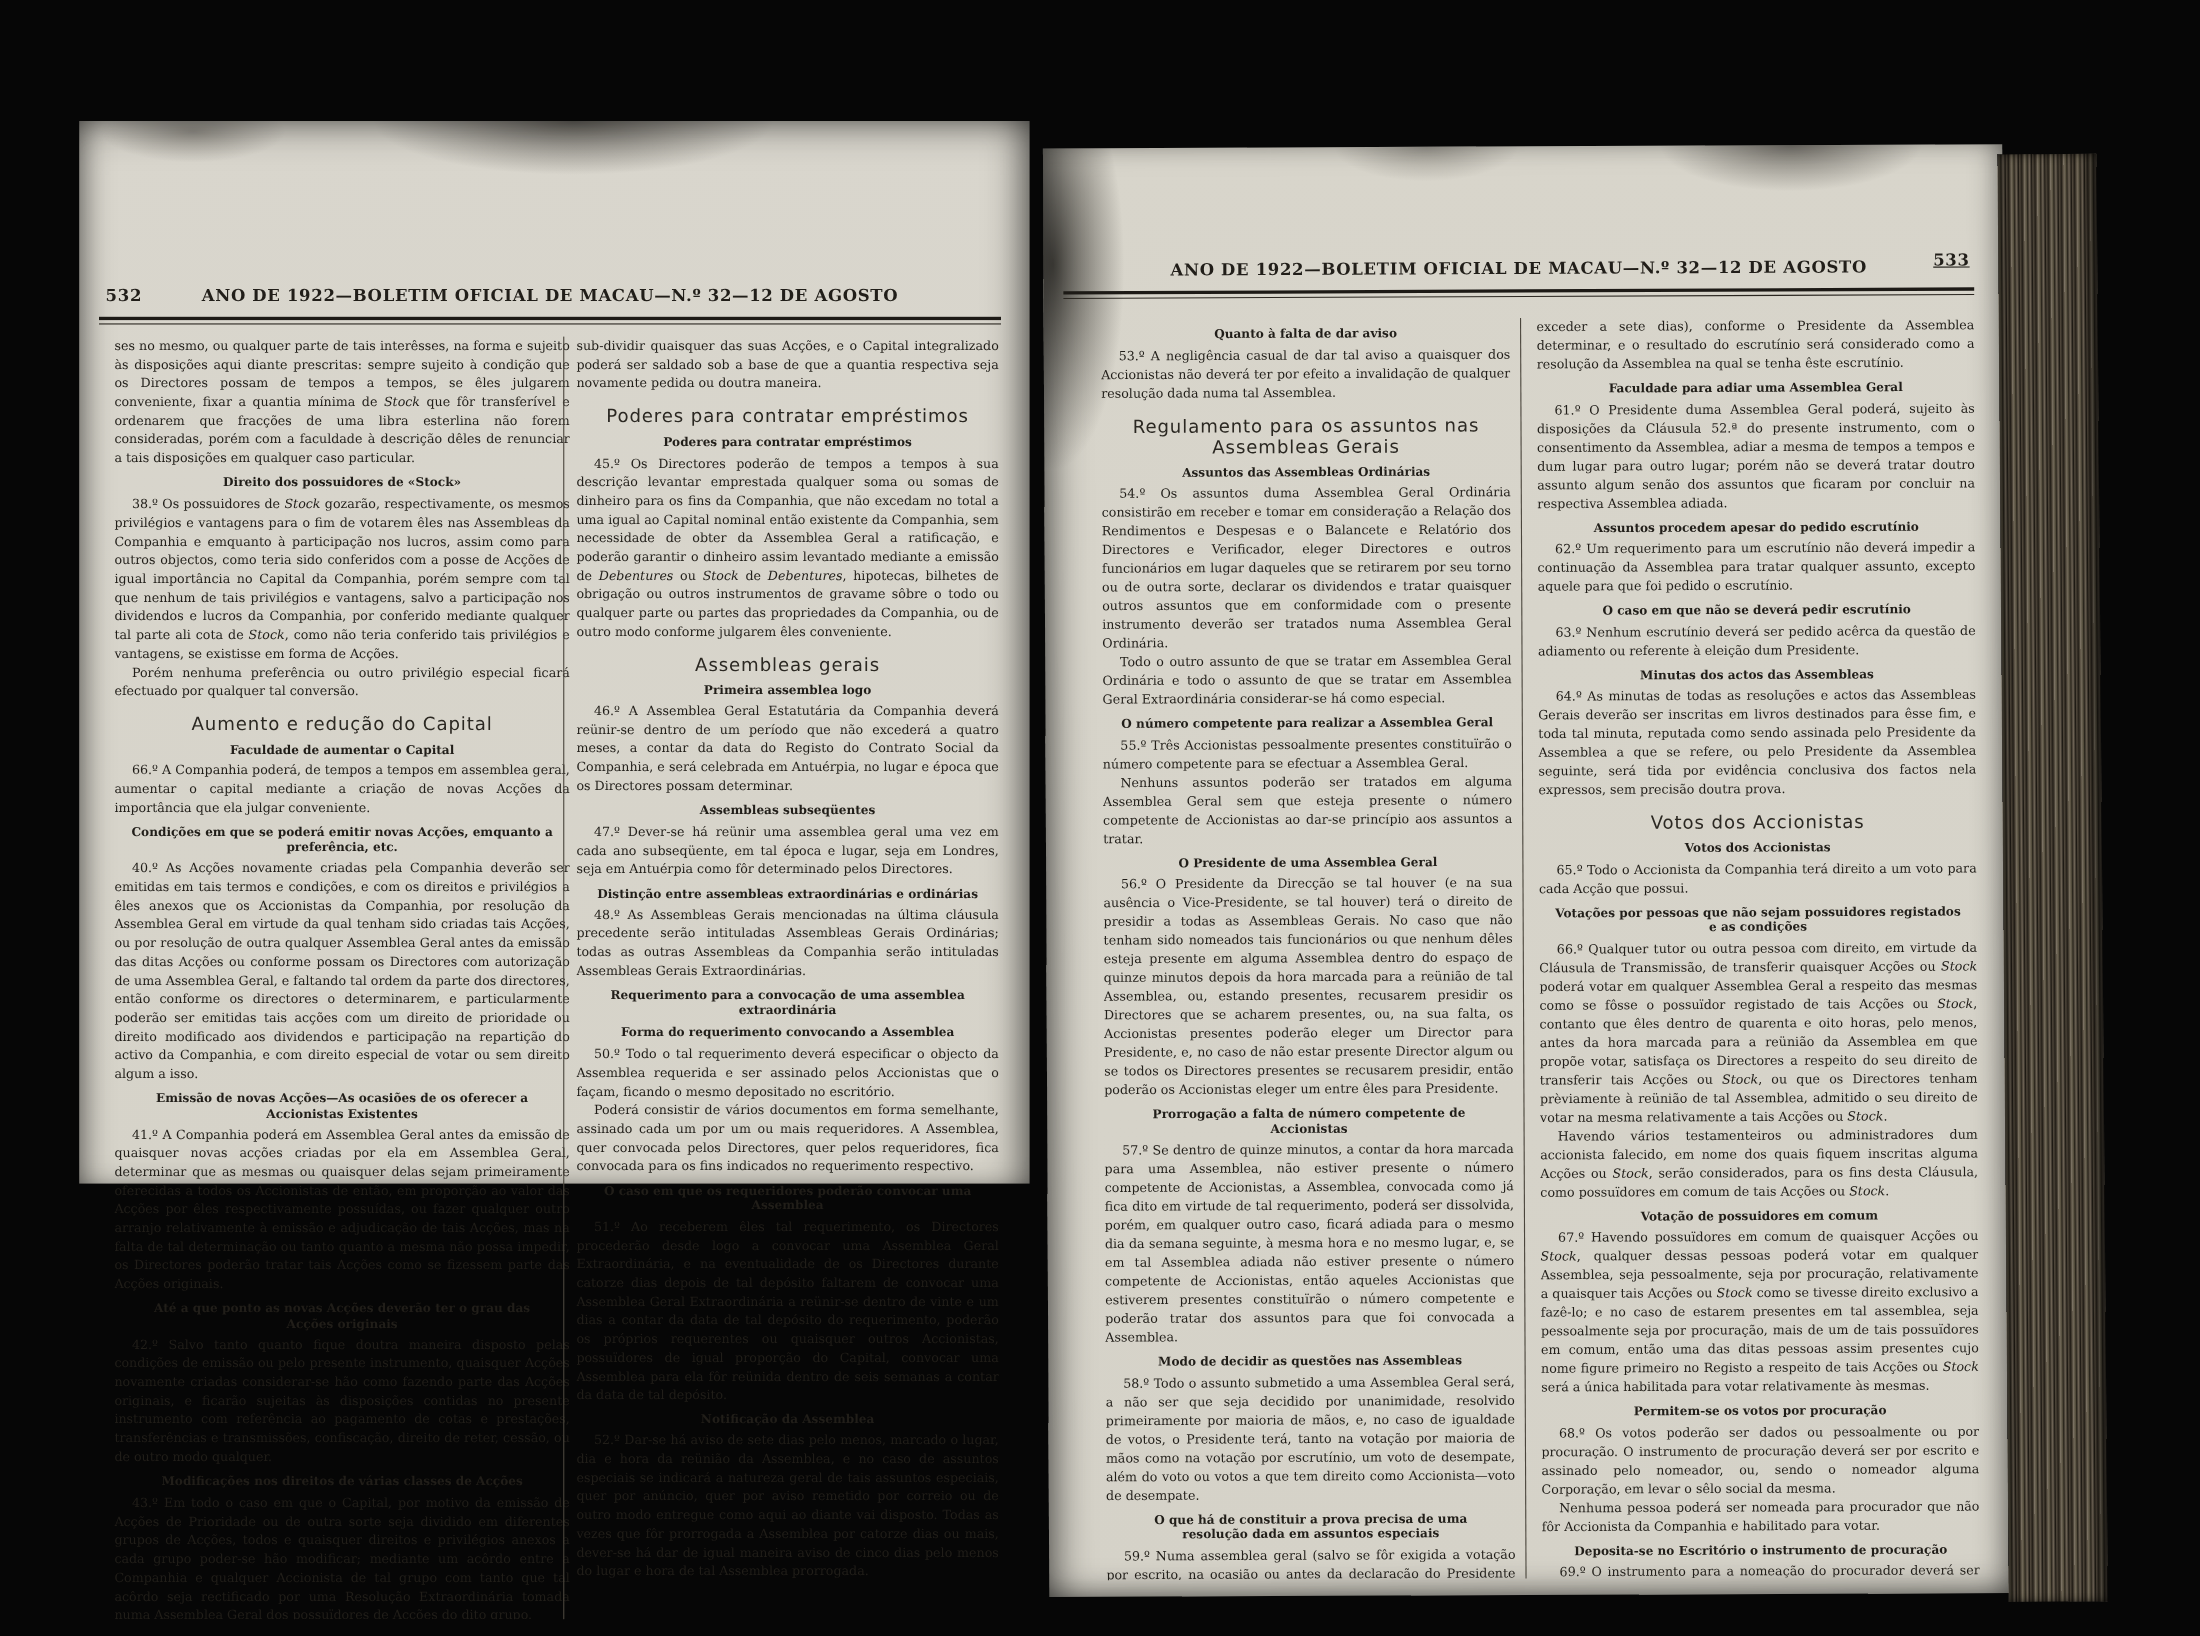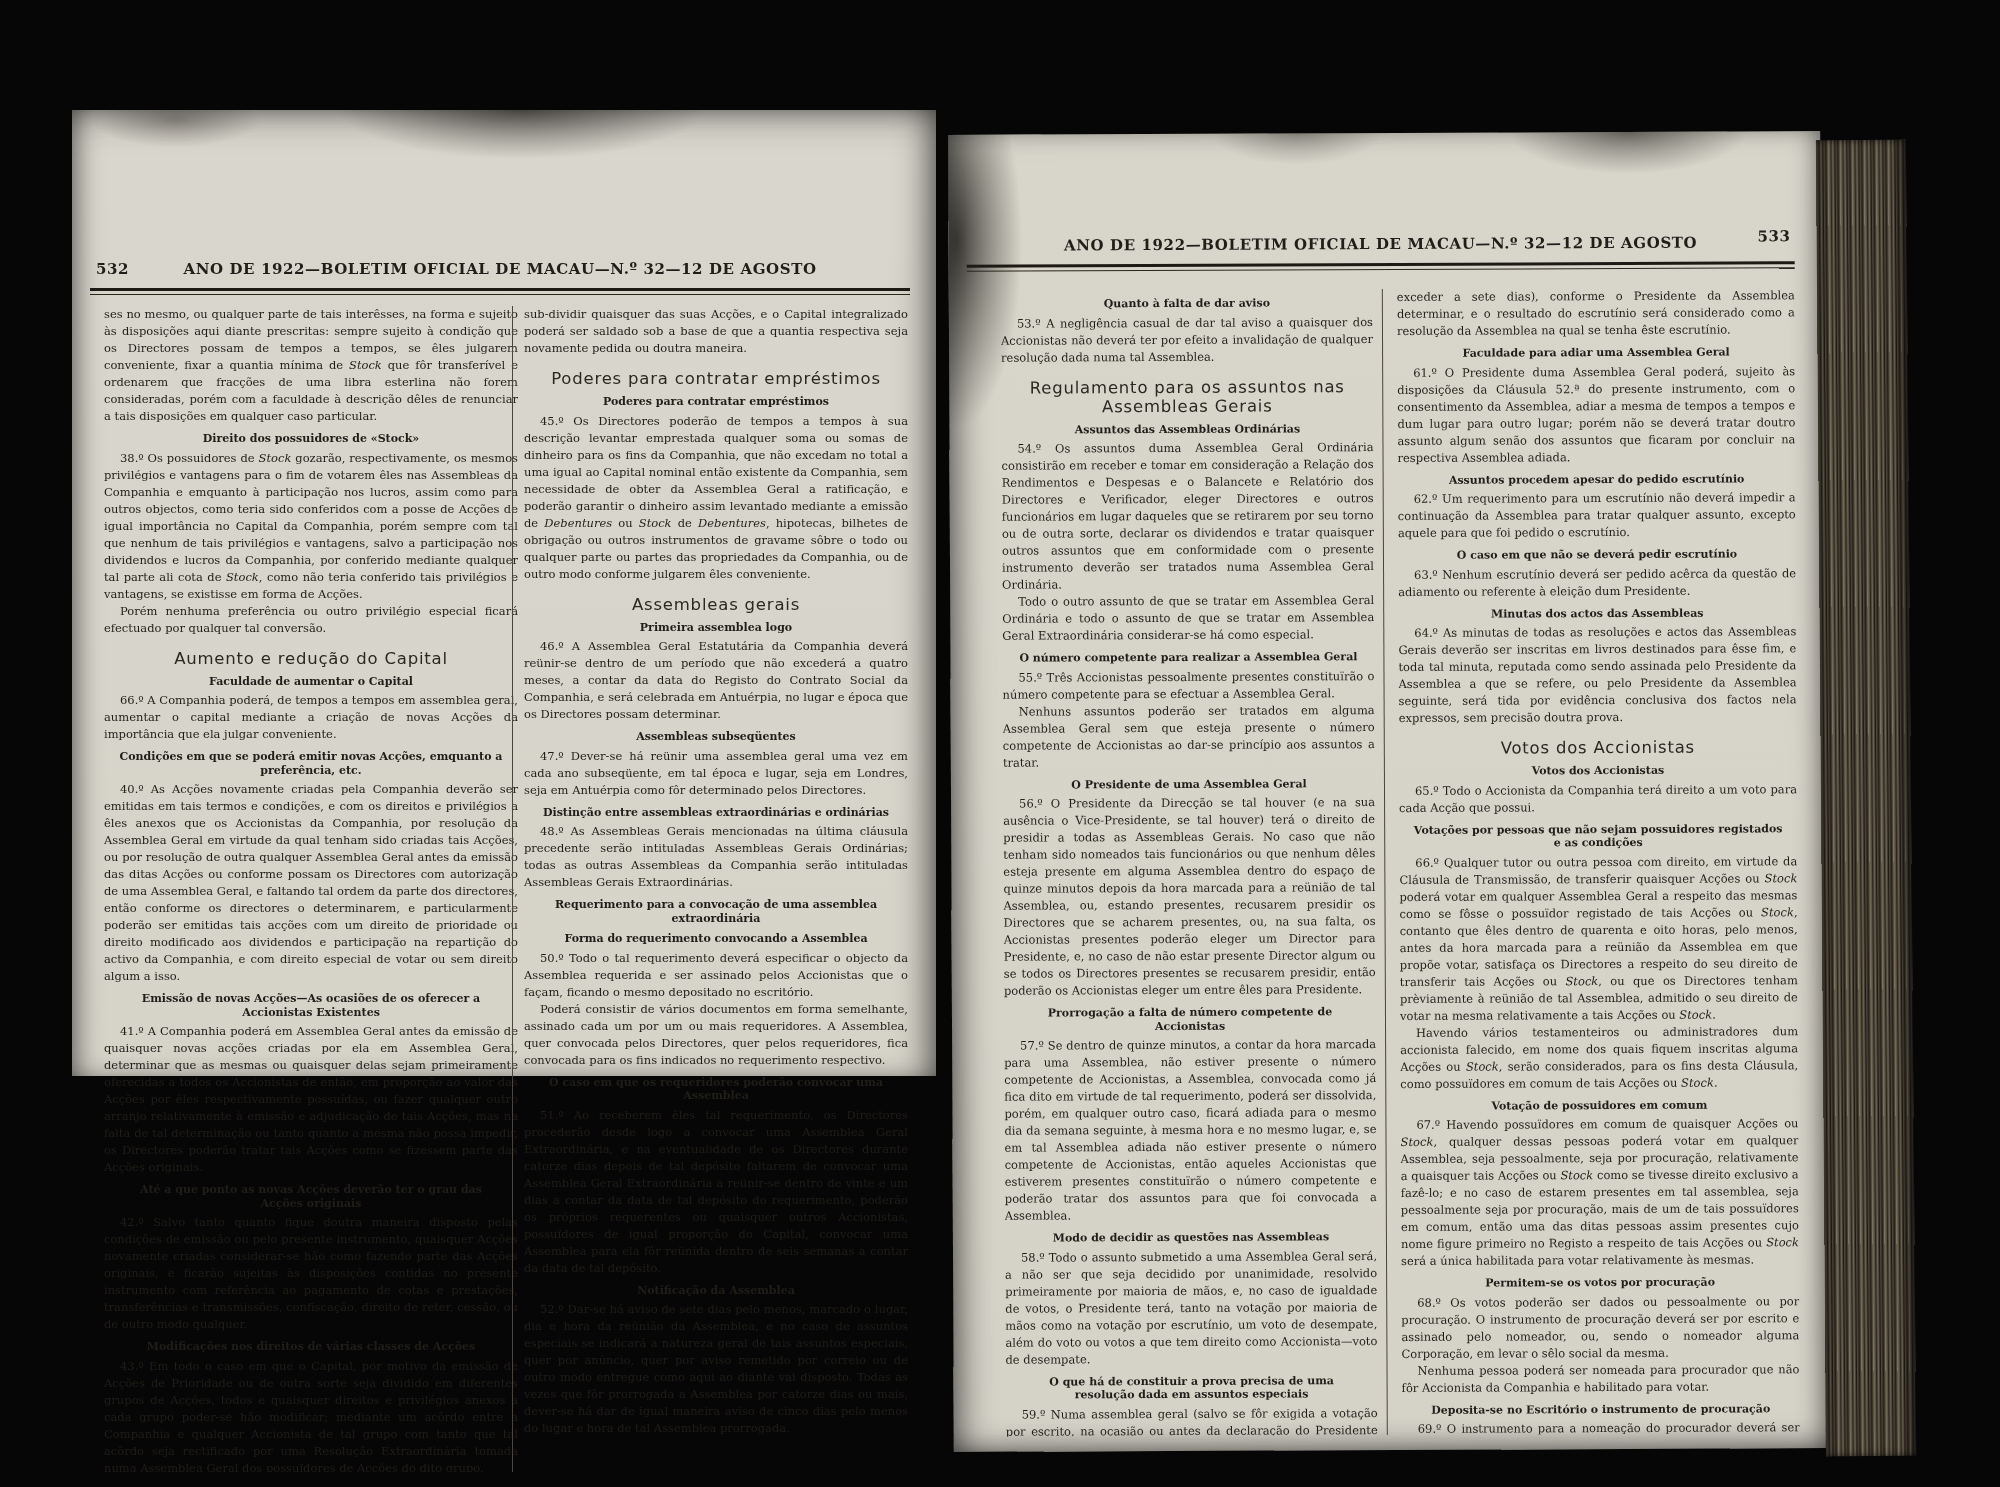--- a/index.html
+++ b/index.html
@@ -43,21 +43,21 @@
     box-shadow:inset 6px 0 10px -4px rgba(0,0,0,.8), inset -8px 0 12px -4px rgba(0,0,0,.9);
   }
   .header-row{
     position:absolute;left:20px;right:28px;height:22px;
     font-weight:bold;font-size:15px;letter-spacing:.6px;white-space:nowrap;
   }
   .page-left .header-row{top:150px;}
   .page-right .header-row{top:102px;}
   .header-title{position:absolute;left:0;right:0;text-align:center;}
   .page-num-left{position:absolute;left:4px;top:0;}
-  .page-num-right{position:absolute;right:2px;top:-6px;}
+  .page-num-right{position:absolute;right:2px;top:-6px;text-decoration:underline;}
   .header-rule{
     position:absolute;left:18px;right:26px;height:3px;
     border-top:3px solid #1d1a16;border-bottom:1px solid #2a2620;
   }
   .page-left .header-rule{top:178px;}
   .page-right .header-rule{top:130px;}
   .col{
     position:absolute;overflow:hidden;
     font-size:11.5px;line-height:17px;
     text-align:justify;

